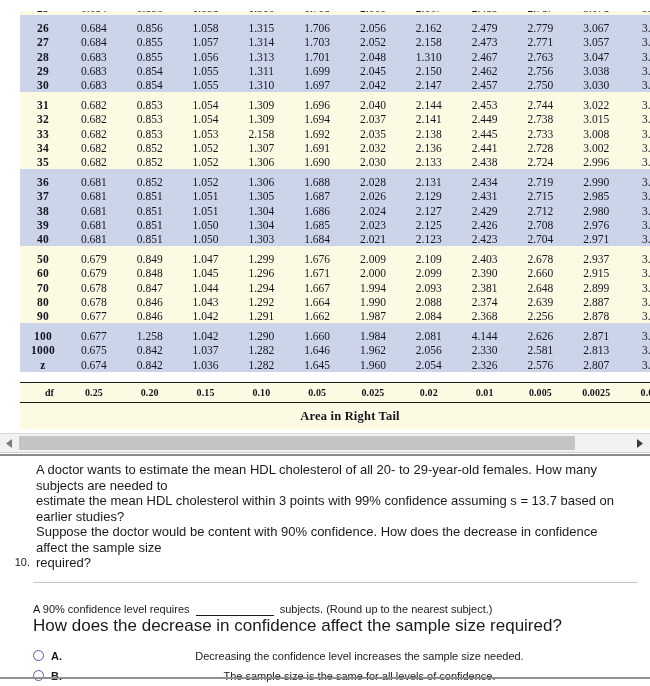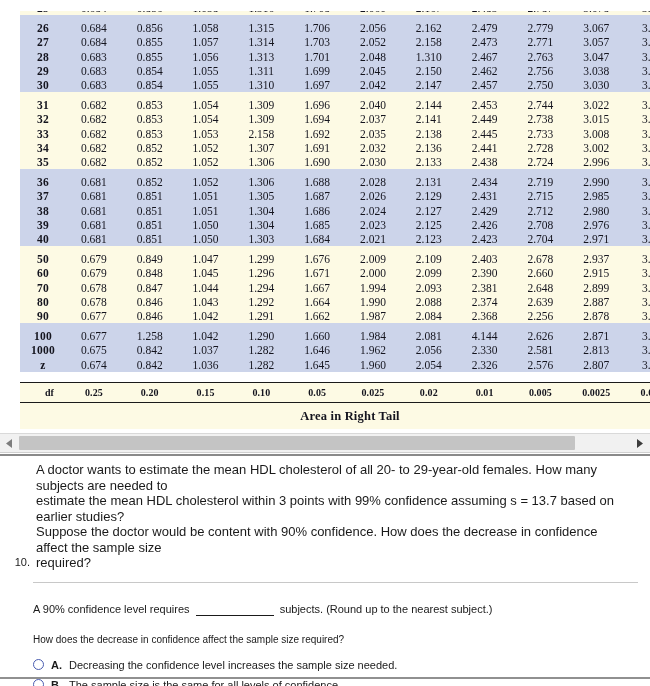--- a/index.html
+++ b/index.html
@@ -157,22 +157,21 @@
     margin: 0 3px;
   }
   .fill-row {
     margin-left: 33px;
     margin-top: 12px;
     font-size: 11px;
     line-height: 14px;
   }
   .howq {
     margin-left: 33px;
-    margin-top: 18px;
-    font-size: 10px;
+    font-size: 17px;
   }
   .options { margin-left: 33px; margin-top: 14px; }
   .opt {
     display: flex;
     align-items: flex-start;
     margin-bottom: 7px;
     font-size: 11px;
     line-height: 13px;
   }
   .radio {
@@ -184,21 +183,21 @@
     flex: 0 0 11px;
     margin-right: 7px;
     margin-top: 0px;
     box-sizing: border-box;
   }
   .opt-letter {
     font-weight: bold;
     margin-right: 7px;
     flex: 0 0 auto;
   }
-  .opt-text { flex: 1 1 auto; }
+  .opt-text { flex: 1 1 auto; text-align: center; }
   #bottom-rule {
     position: absolute;
     left: 0;
     top: 677px;
     width: 650px;
     height: 2px;
     background: #909090;
   }
 </style>
 </head>

